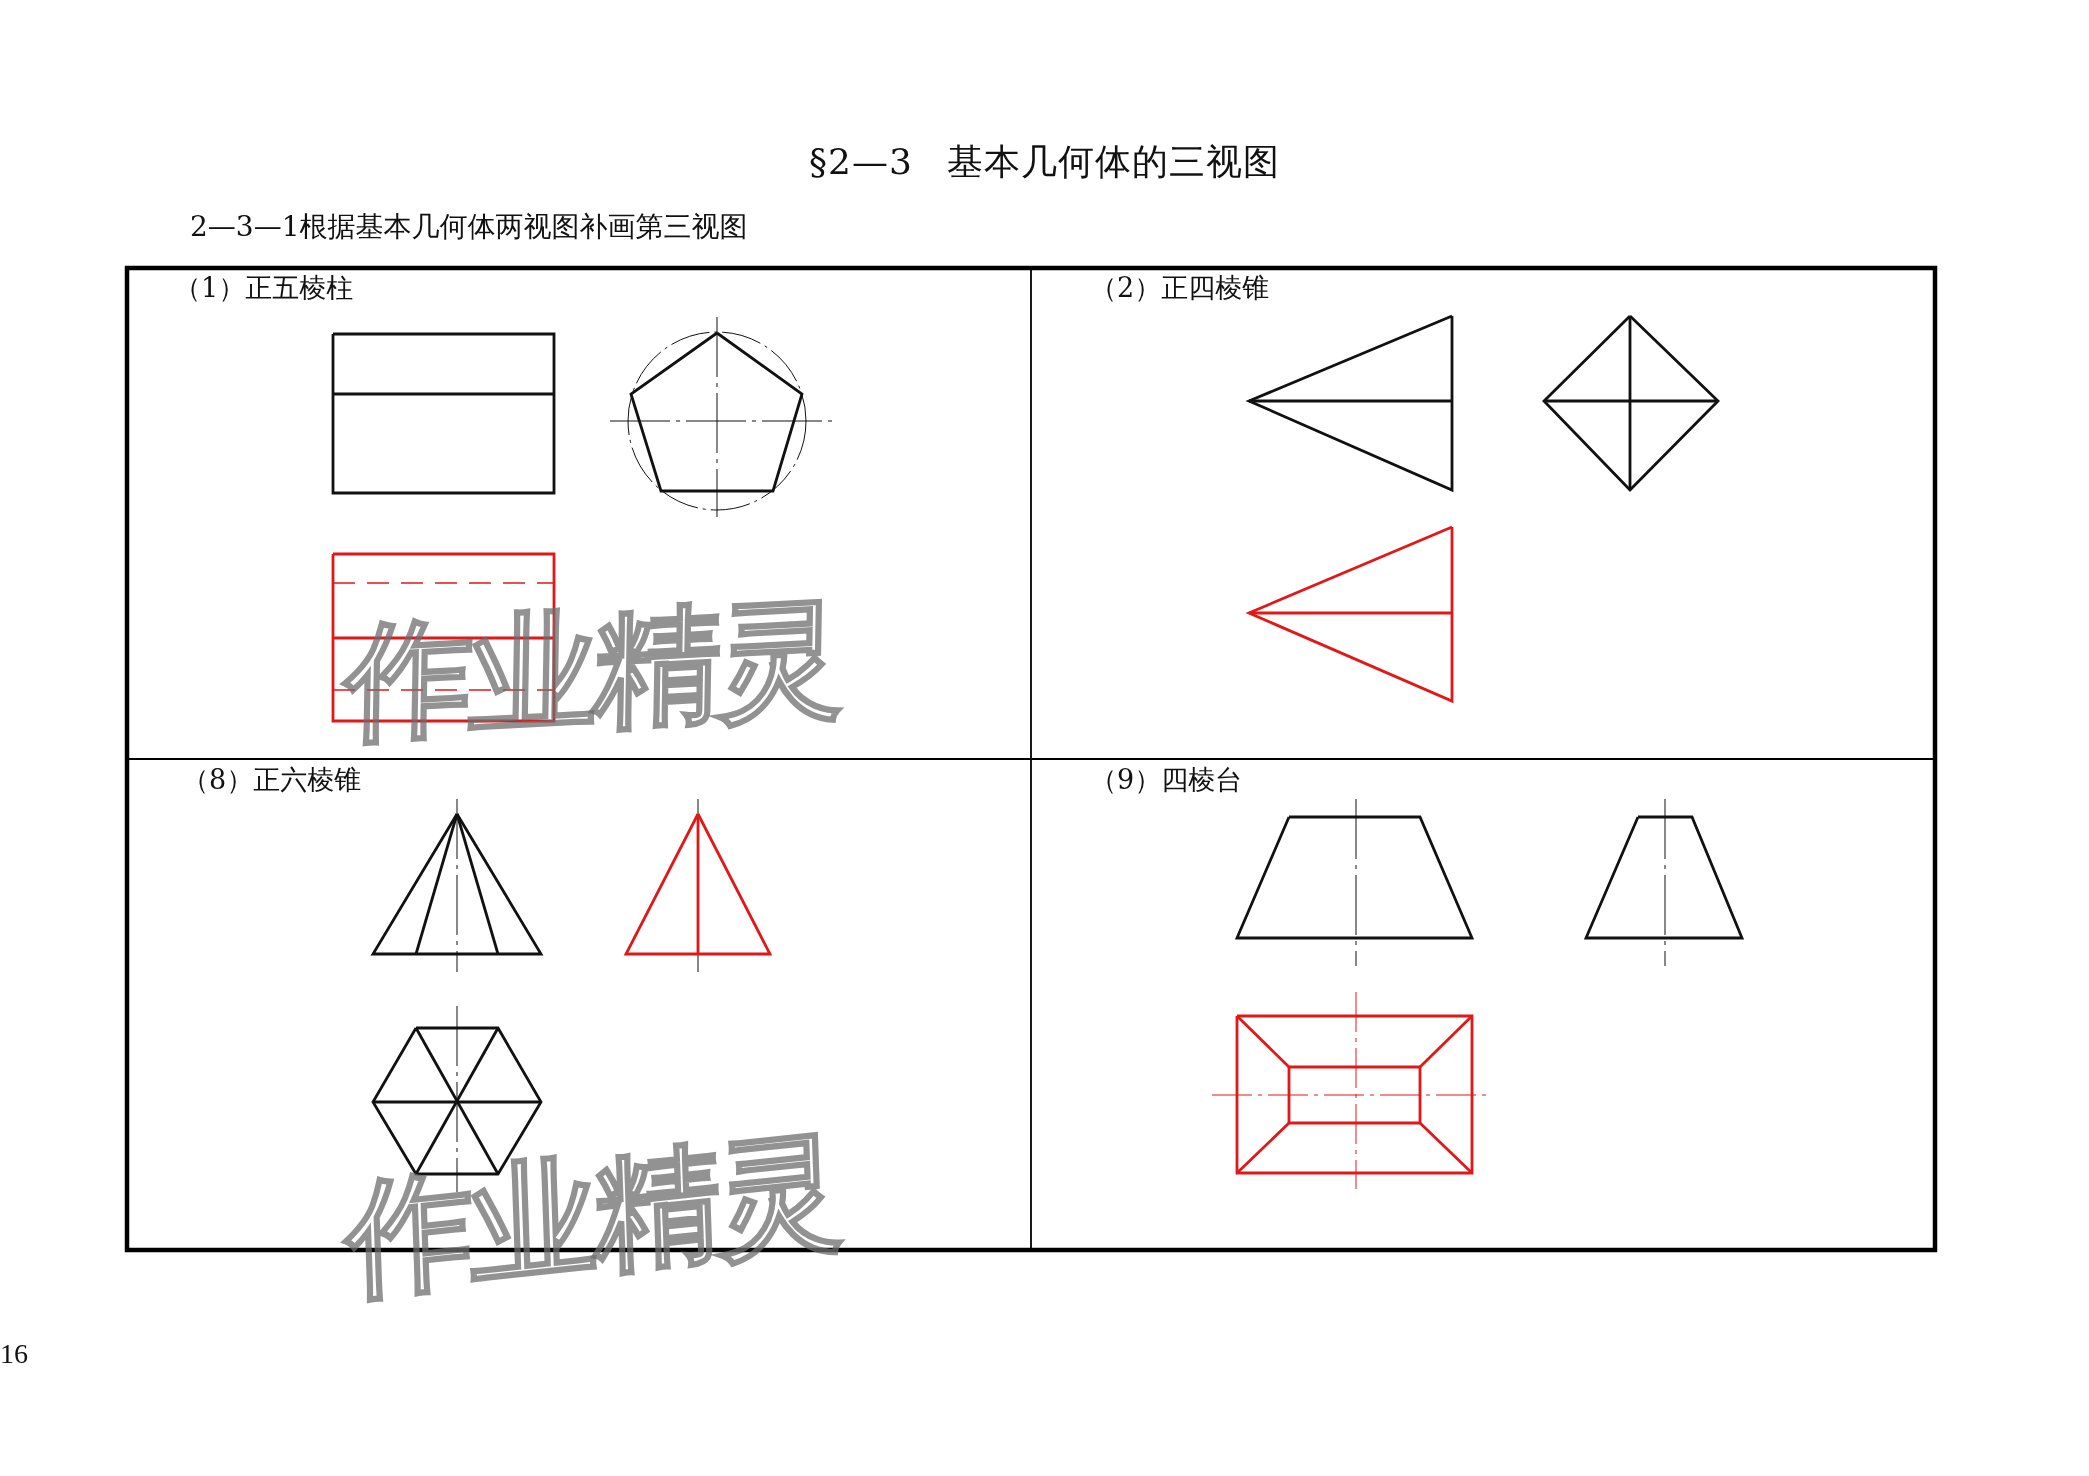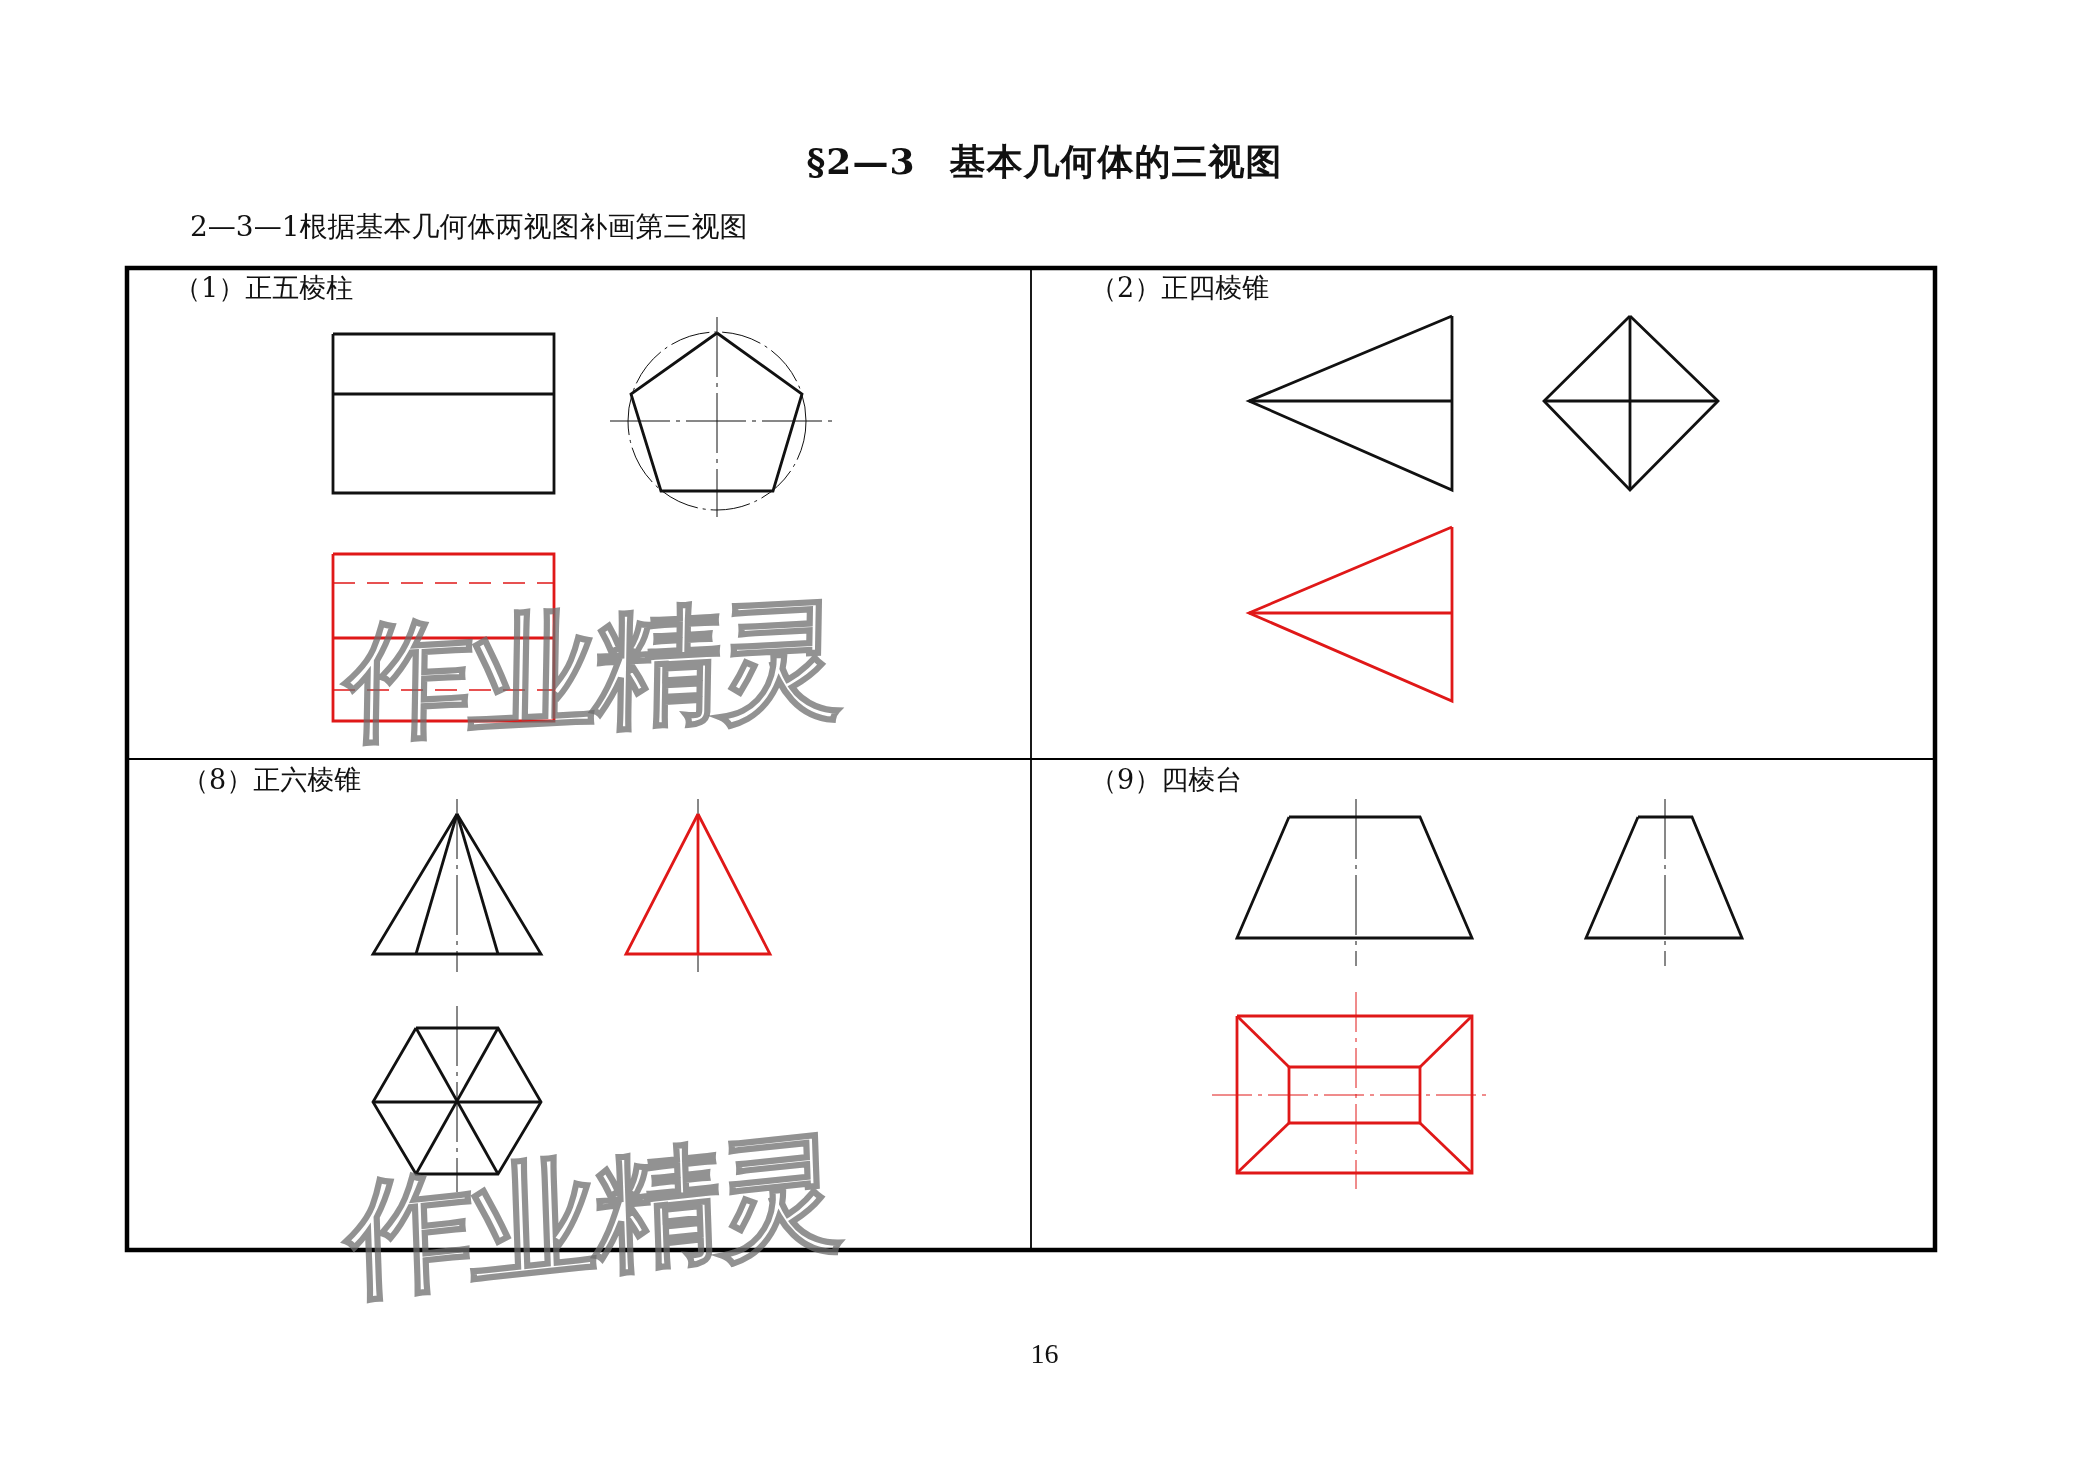--- a/index.html
+++ b/index.html
@@ -1,24 +1,24 @@
 <!DOCTYPE html>
 <html><head>
 <meta charset="utf-8">
 <style>
   html, body { margin: 0; padding: 0; background: #ffffff; }
   body { width: 2089px; height: 1476px; position: relative; overflow: hidden;
          font-family: "DejaVu Serif", "Liberation Serif", serif; color: #111; }
   .page-title { position: absolute; left: 0; width: 2089px; top: 138px; text-align: center;
-                font-size: 36px; font-weight: bold; letter-spacing: 1px; }
+                font-size: 36px; font-weight: normal; letter-spacing: 1px; }
   .page-title .sec { margin-right: 34px; }
   .exercise-title { position: absolute; left: 190px; top: 208px; font-size: 28px; }
   .exercise-title .num { }
   .panel-label { position: absolute; font-size: 27px; }
-  .page-number { position: absolute; left: 0; width: 2089px; top: 1338px; text-align: center;
+  .page-number { position: absolute; left: 0; width: 2089px; top: 1338px; text-align: left;
                  font-size: 28px; font-family: "Liberation Serif", serif; }
   svg.canvas { position: absolute; left: 0; top: 0; }
   .wm { position: absolute; font-family: "DejaVu Sans", sans-serif; font-weight: bold;
         font-size: 128px; color: transparent; -webkit-text-stroke: 2.2px rgba(110,110,110,0.75);
         letter-spacing: -4px; white-space: nowrap; pointer-events: none; }
 </style>
 </head>
 <body>
 
 <div class="page-title">

